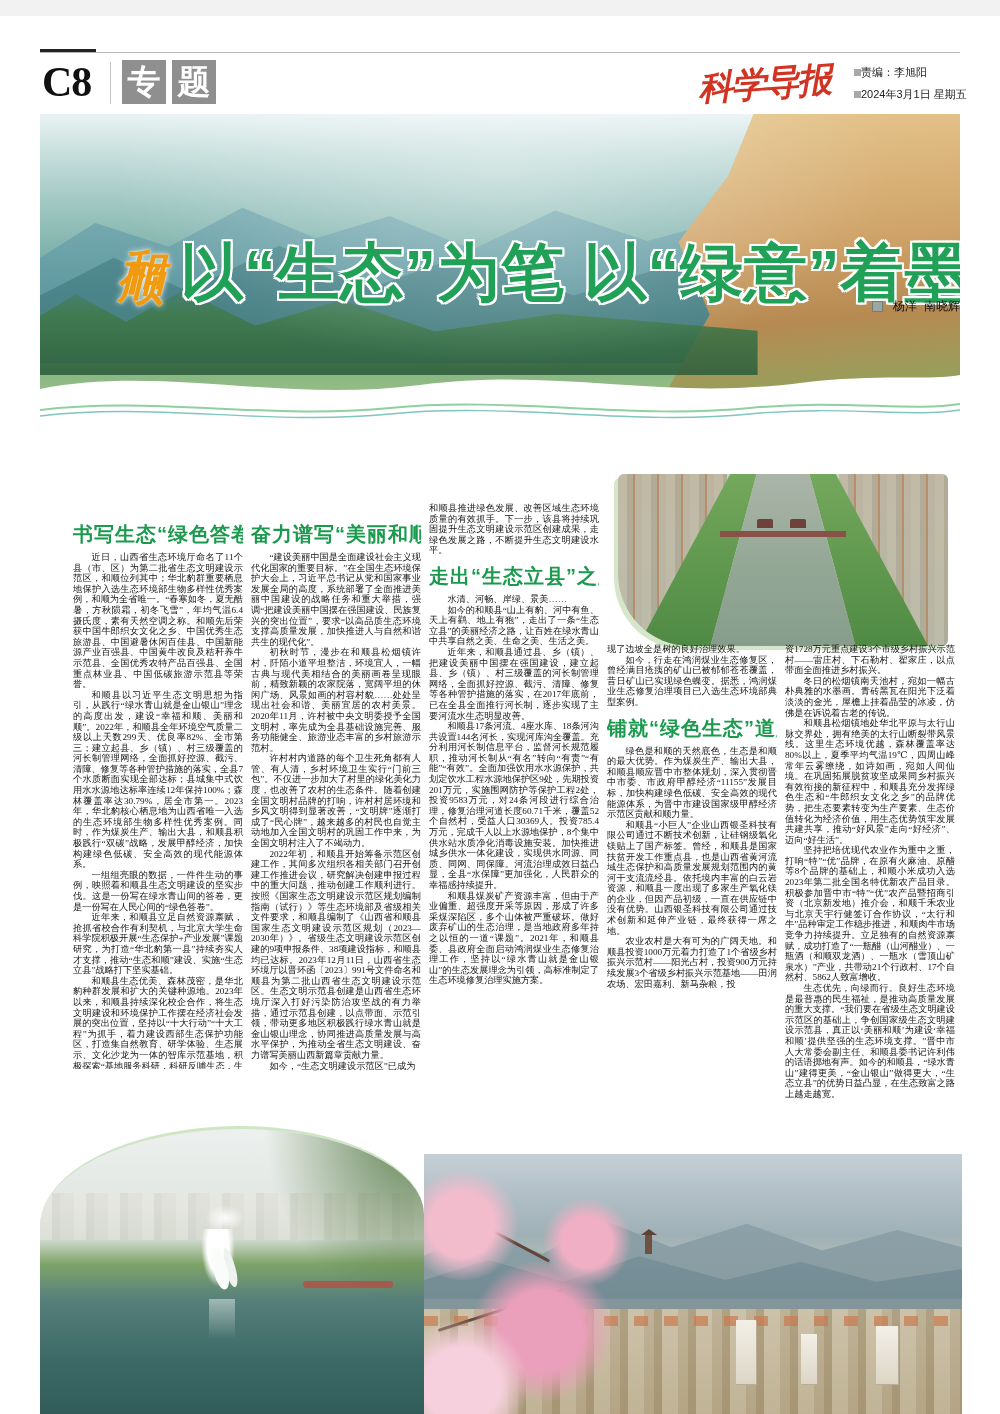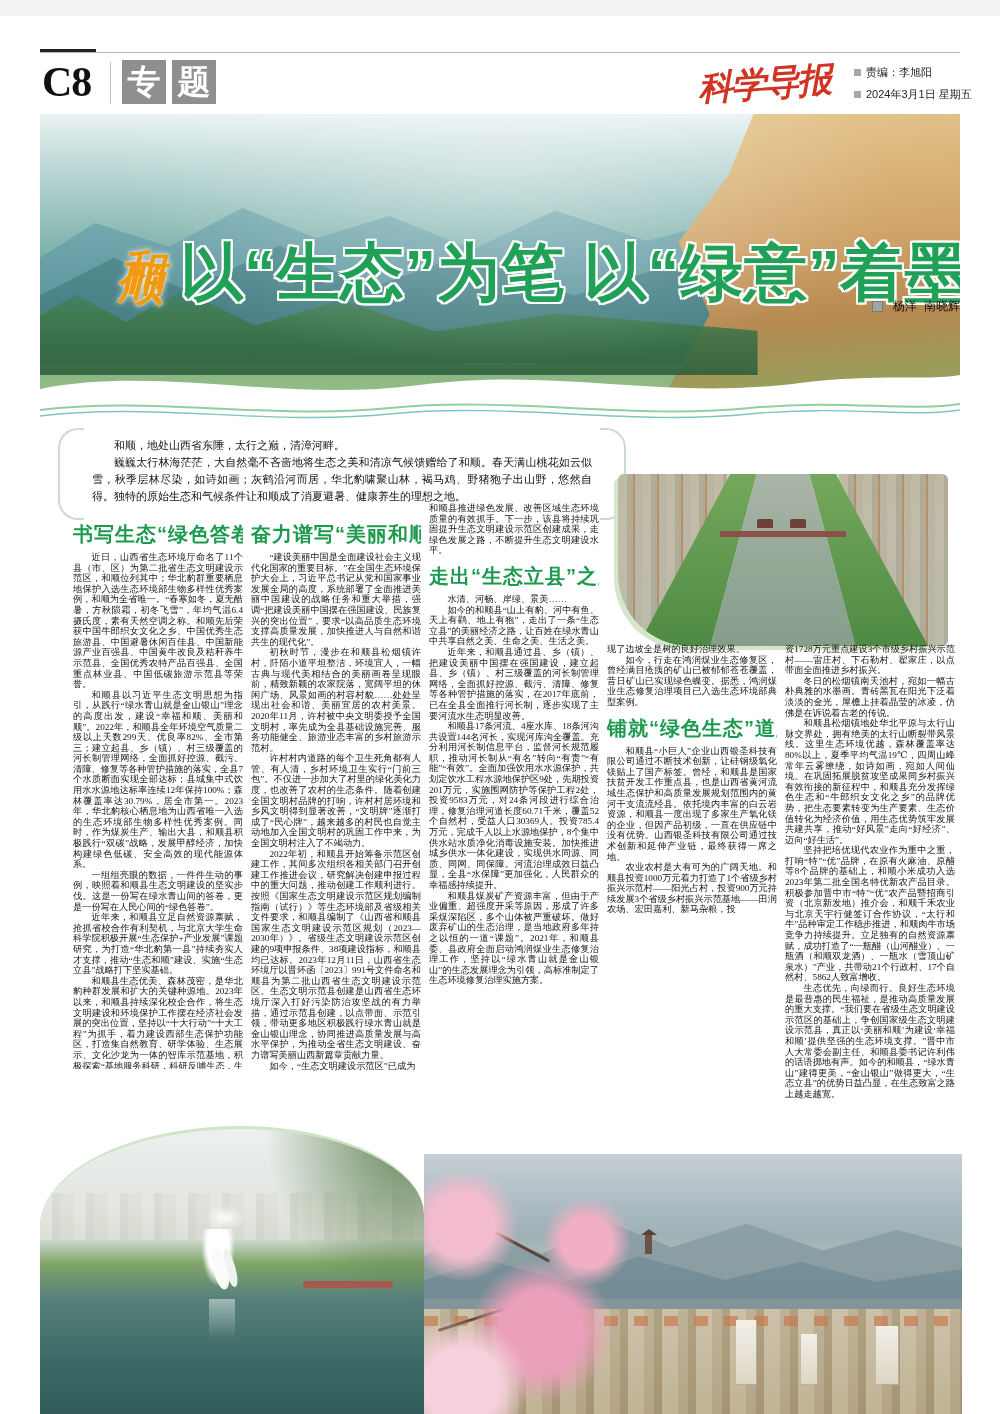--- a/index.html
+++ b/index.html
@@ -9,21 +9,21 @@
   .top-rule{position:absolute;left:40px;top:36px;width:920px;height:1px;background:#b6b6b6;}
   .top-tick{position:absolute;left:40px;top:33px;width:56px;height:4px;background:#222;}
   .page-num{position:absolute;left:42px;top:42px;font-size:42px;font-weight:bold;letter-spacing:-1px;color:#111;}
   .header-divider{position:absolute;left:110px;top:46px;width:1px;height:42px;background:#c2c2c2;}
   .section-badge{position:absolute;left:122px;top:44px;display:flex;gap:6px;}
   .badge-square{width:44px;height:44px;background:#8f8f8f;color:#fff;display:flex;align-items:center;justify-content:center;
                 font-size:33px;font-weight:bold;font-family:"Liberation Sans","DejaVu Sans",sans-serif;}
   .masthead{position:absolute;left:698px;top:44px;width:150px;font-size:35px;font-weight:bold;font-style:italic;
             color:#d23424;transform:rotate(-4deg);letter-spacing:-2px;white-space:nowrap;}
   .meta{position:absolute;left:854px;top:49px;font-size:11px;color:#222;font-family:"Liberation Sans","DejaVu Sans",sans-serif;}
-  .meta-row{display:flex;align-items:center;gap:5px;margin-bottom:7px;}
+  .meta-row{display:flex;align-items:center;margin-bottom:7px;}
   .meta-square{width:7px;height:7px;background:#a8a8a8;flex:0 0 auto;}
   
   .hero{position:absolute;left:40px;top:98px;width:920px;height:290px;overflow:hidden;
         background:linear-gradient(180deg,#eaf3f4 0%,#c6dedb 14%,#a2c8c4 30%,#7fb2ab 48%,#6aa294 66%,#7fae7f 84%,#9cc489 100%);}
   .ridge-far{position:absolute;left:0;top:16%;width:100%;height:48%;background:linear-gradient(180deg,#7fb0b8,#5c96a0);opacity:.85;
         clip-path:polygon(0 70%,6% 45%,14% 62%,22% 34%,30% 56%,38% 40%,47% 64%,56% 36%,66% 58%,75% 42%,85% 60%,93% 44%,100% 58%,100% 100%,0 100%);}
   .ridge-mid{position:absolute;left:0;top:34%;width:100%;height:52%;background:linear-gradient(180deg,#548f94,#3f767c);opacity:.9;
         clip-path:polygon(0 55%,8% 30%,16% 52%,26% 22%,36% 50%,46% 28%,58% 55%,70% 32%,82% 52%,92% 38%,100% 50%,100% 100%,0 100%);}
   .cliff-right{position:absolute;right:0;top:0;width:34%;height:96%;
         background:linear-gradient(175deg,#e6c78e 0%,#d0a46a 45%,#b78a52 72%,#8fa45e 100%);
@@ -162,26 +162,20 @@
     </div>
     <svg class="hero-wave" viewBox="0 0 920 46" preserveAspectRatio="none">
       <path d="M0,30 C120,6 240,44 380,26 C520,8 620,42 760,24 C840,14 890,22 920,16 L920,46 L0,46 Z" fill="#ffffff"></path>
     </svg>
   </div>
   <svg class="wave-divider" viewBox="0 0 920 28" preserveAspectRatio="none">
     <path d="M0,16 C110,2 230,26 350,14 C470,2 590,26 710,14 C800,5 870,18 920,10" fill="none" stroke="#8fd0a0" stroke-width="2"></path>
     <path d="M0,22 C110,8 230,32 350,20 C470,8 590,32 710,20 C800,11 870,24 920,16" fill="none" stroke="#7fc6bd" stroke-width="1.4"></path>
   </svg>
 
-  <div class="intro">
-    <div class="bracket bracket-l"></div>
-    <div class="bracket bracket-r"></div>
-    <p>和顺，地处山西省东陲，太行之巅，清漳河畔。</p>
-    <p>巍巍太行林海茫茫，大自然毫不吝啬地将生态之美和清凉气候馈赠给了和顺。春天满山桃花如云似雪，秋季层林尽染，如诗如画；灰鹤沿河而居，华北豹啸聚山林，褐马鸡、野猪狍子出山野，悠然自得。独特的原始生态和气候条件让和顺成了消夏避暑、健康养生的理想之地。</p>
-  </div>
 
   <div class="photo-river">
     <div class="river-city river-city-left"></div>
     <div class="river-city river-city-right"></div>
     <div class="river-bank river-bank-left"></div>
     <div class="river-bank river-bank-right"></div>
     <div class="river-water"></div>
     <div class="river-pavilion river-pav-1"></div>
     <div class="river-pavilion river-pav-2"></div>
     <div class="river-bridge"></div>
@@ -212,20 +206,21 @@
     <p>如今的和顺县“山上有豹、河中有鱼、天上有鹳、地上有狍”，走出了一条“生态立县”的美丽经济之路，让百姓在绿水青山中共享自然之美、生命之美、生活之美。</p>
     <p>近年来，和顺县通过县、乡（镇）、把建设美丽中国摆在强国建设，建立起县、乡（镇）、村三级覆盖的河长制管理网络，全面抓好控源、截污、清障、修复等各种管护措施的落实，在2017年底前，已在全县全面推行河长制，逐步实现了主要河流水生态明显改善。</p>
     <p>和顺县17条河流、4座水库、18条河沟共设置144名河长，实现河库沟全覆盖。充分利用河长制信息平台，监督河长规范履职，推动河长制从“有名”转向“有责”“有能”“有效”。全面加强饮用水水源保护，共划定饮水工程水源地保护区9处，先期投资201万元，实施围网防护等保护工程2处，投资9583万元，对24条河段进行综合治理，修复治理河道长度60.71千米，覆盖52个自然村，受益人口30369人。投资785.4万元，完成千人以上水源地保护，8个集中供水站水质净化消毒设施安装。加快推进城乡供水一体化建设，实现供水同源、同质、同网、同保障。河流治理成效日益凸显，全县“水保障”更加强化，人民群众的幸福感持续提升。</p>
     <p>和顺县煤炭矿产资源丰富，但由于产业偏重、超强度开采等原因，形成了许多采煤深陷区，多个山体被严重破坏。做好废弃矿山的生态治理，是当地政府多年持之以恒的一道“课题”。2021年，和顺县委、县政府全面启动鸿润煤业生态修复治理工作，坚持以“绿水青山就是金山银山”的生态发展理念为引领，高标准制定了生态环境修复治理实施方案。</p>
   </div>
 
   <div class="col col-4">
     <p class="cont">现了边坡全是树的良好治理效果。</p>
     <p>如今，行走在鸿润煤业生态修复区，曾经满目疮痍的矿山已被郁郁苍苍覆盖，昔日矿山已实现绿色蝶变。据悉，鸿润煤业生态修复治理项目已入选生态环境部典型案例。</p>
     <div class="section-heading inner">铺就“绿色生态”道路</div>
+    <p>绿色是和顺的天然底色，生态是和顺的最大优势。作为煤炭生产、输出大县，和顺县顺应晋中市整体规划，深入贯彻晋中市委、市政府甲醇经济“11155”发展目标，加快构建绿色低碳、安全高效的现代能源体系，为晋中市建设国家级甲醇经济示范区贡献和顺力量。</p>
     <p>和顺县“小巨人”企业山西银圣科技有限公司通过不断技术创新，让硅钢级氧化镁贴上了国产标签。曾经，和顺县是国家扶贫开发工作重点县，也是山西省黄河流域生态保护和高质量发展规划范围内的黄河干支流流经县。依托境内丰富的白云岩资源，和顺县一度出现了多家生产氧化镁的企业，但因产品初级，一直在供应链中没有优势。山西银圣科技有限公司通过技术创新和延伸产业链，最终获得一席之地。</p>
     <p>农业农村是大有可为的广阔天地。和顺县投资1000万元着力打造了1个省级乡村振兴示范村——阳光占村，投资900万元持续发展3个省级乡村振兴示范基地——田润农场、宏田嘉利、新马杂粮，投</p>
   </div>
 
   <div class="col col-5">
     <p class="cont">资1728万元重点建设3个市级乡村振兴示范村——雷庄村、下石勒村、翟家庄，以点带面全面推进乡村振兴。</p>
     <p>冬日的松烟镇南天池村，宛如一幅古朴典雅的水墨画。青砖黑瓦在阳光下泛着淡淡的金光，屋檐上挂着晶莹的冰凌，仿佛是在诉说着古老的传说。</p>
     <p>和顺县松烟镇地处华北平原与太行山脉交界处，拥有绝美的太行山断裂带风景线。这里生态环境优越，森林覆盖率达80%以上，夏季平均气温19℃，四周山峰常年云雾缭绕，如诗如画，宛如人间仙境。在巩固拓展脱贫攻坚成果同乡村振兴有效衔接的新征程中，和顺县充分发挥绿色生态和“牛郎织女文化之乡”的品牌优势，把生态要素转变为生产要素、生态价值转化为经济价值，用生态优势筑牢发展共建共享，推动“好风景”走向“好经济”、迈向“好生活”。</p>
     <p>坚持把培优现代农业作为重中之重，打响“特”“优”品牌，在原有火麻油、原醋等8个品牌的基础上，和顺小米成功入选2023年第二批全国名特优新农产品目录。积极参加晋中市“特”“优”农产品暨招商引资（北京新发地）推介会，和顺千禾农业与北京天宇行健签订合作协议，“太行和牛”品种审定工作稳步推进，和顺肉牛市场竞争力持续提升。立足独有的自然资源禀赋，成功打造了“一瓶醋（山河醋业）、一瓶酒（和顺双龙酒）、一瓶水（雪顶山矿泉水）”产业，共带动21个行政村、17个自然村、5862人致富增收。</p>
     <p>生态优先，向绿而行。良好生态环境是最普惠的民生福祉，是推动高质量发展的重大支撑。“我们要在省级生态文明建设示范区的基础上，争创国家级生态文明建设示范县，真正以‘美丽和顺’为建设‘幸福和顺’提供坚强的生态环境支撑。”晋中市人大常委会副主任、和顺县委书记许利伟的话语掷地有声。如今的和顺县，“绿水青山”建得更美，“金山银山”做得更大，“生态立县”的优势日益凸显，在生态致富之路上越走越宽。</p>

